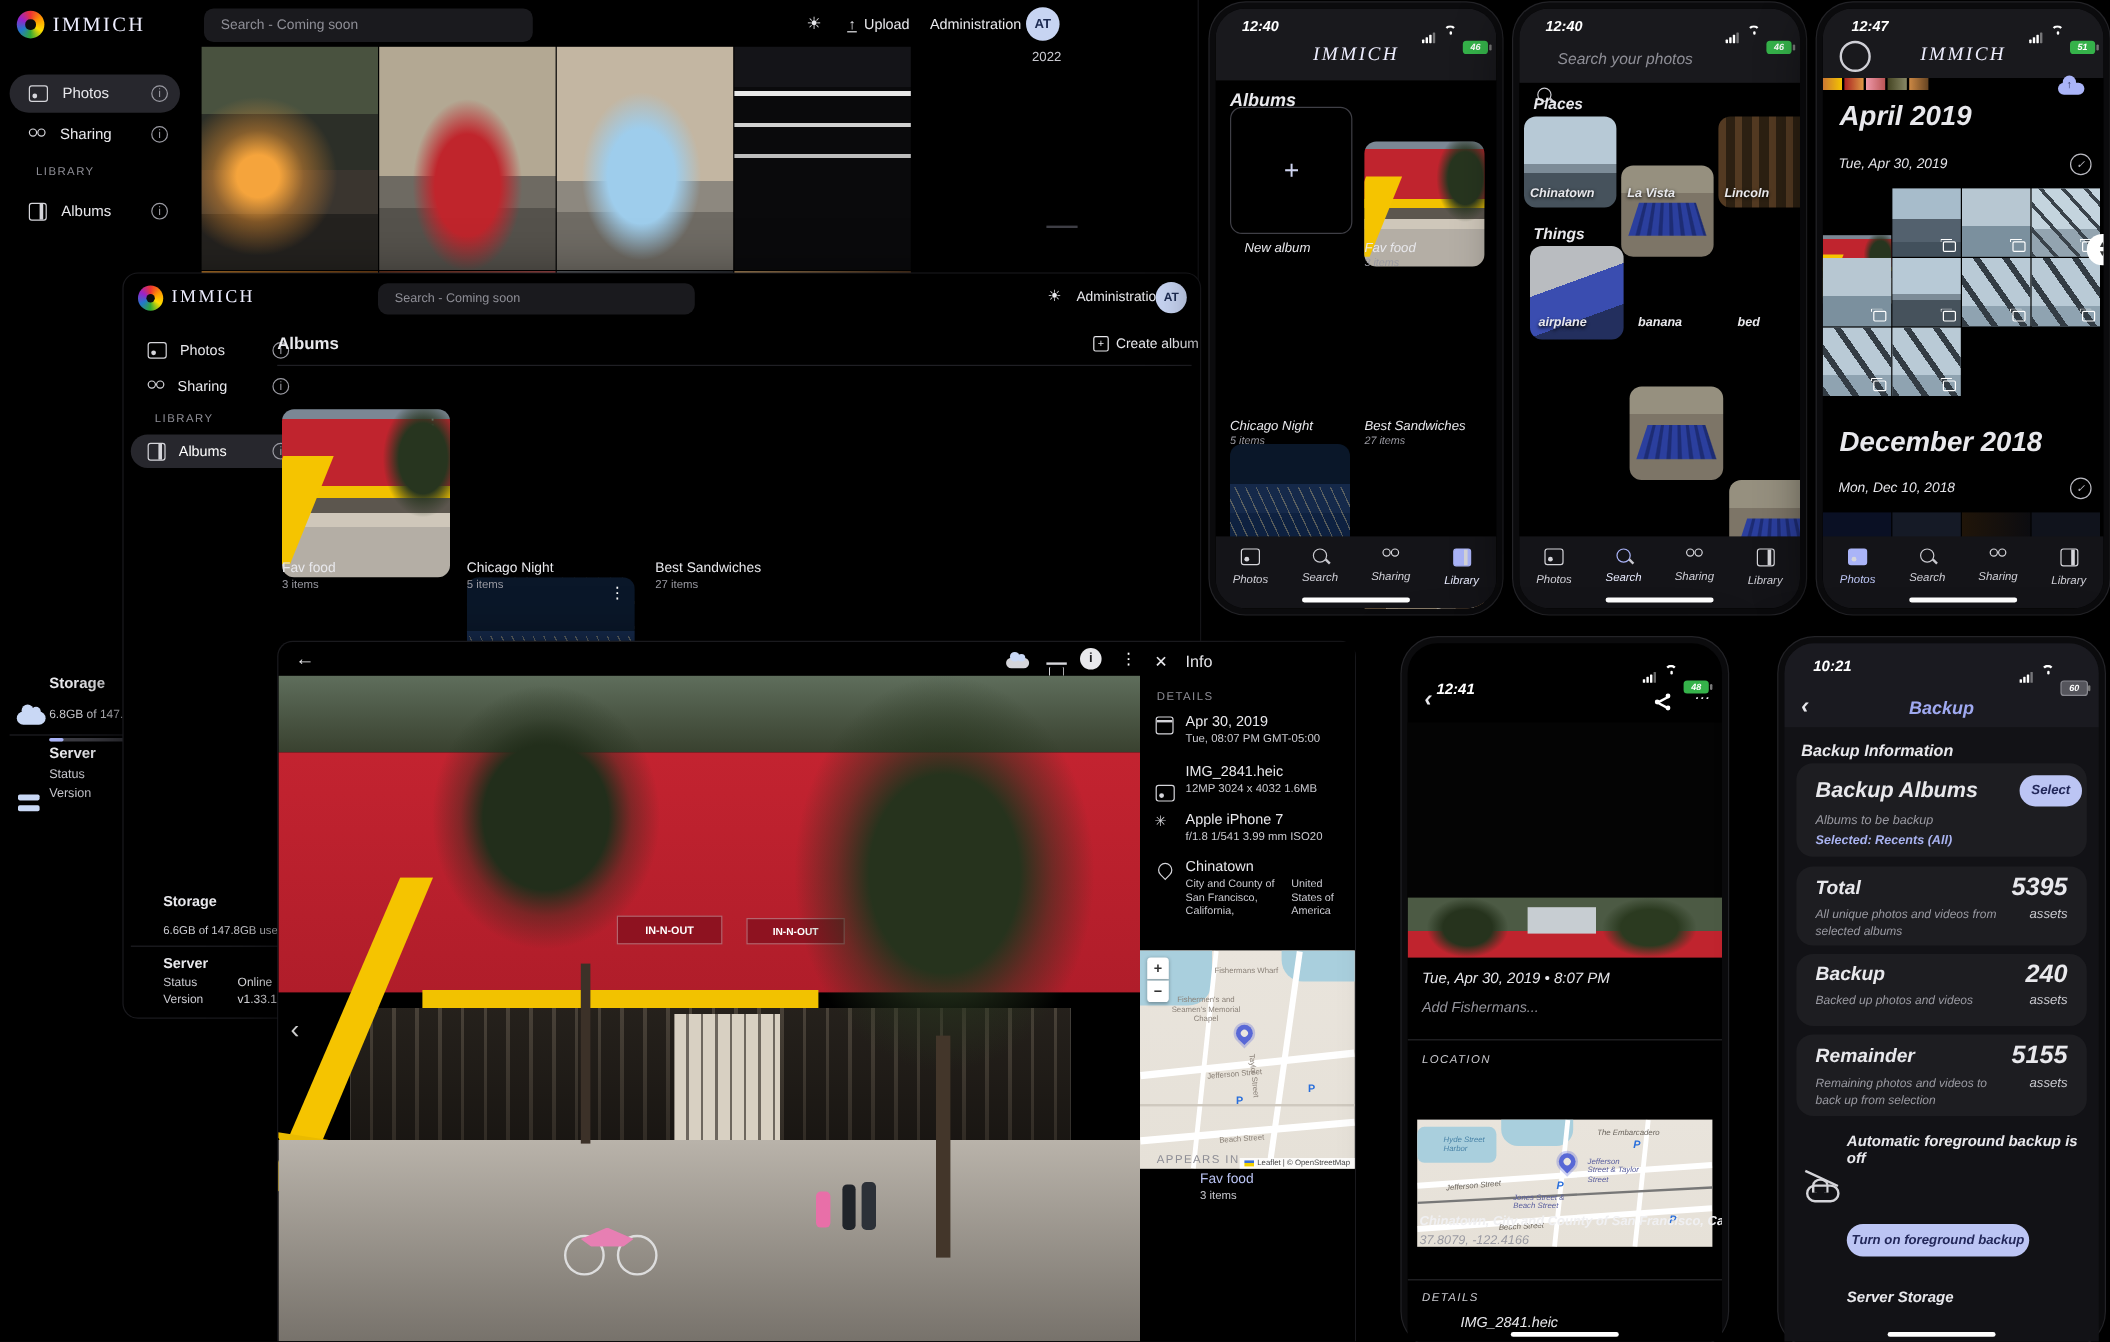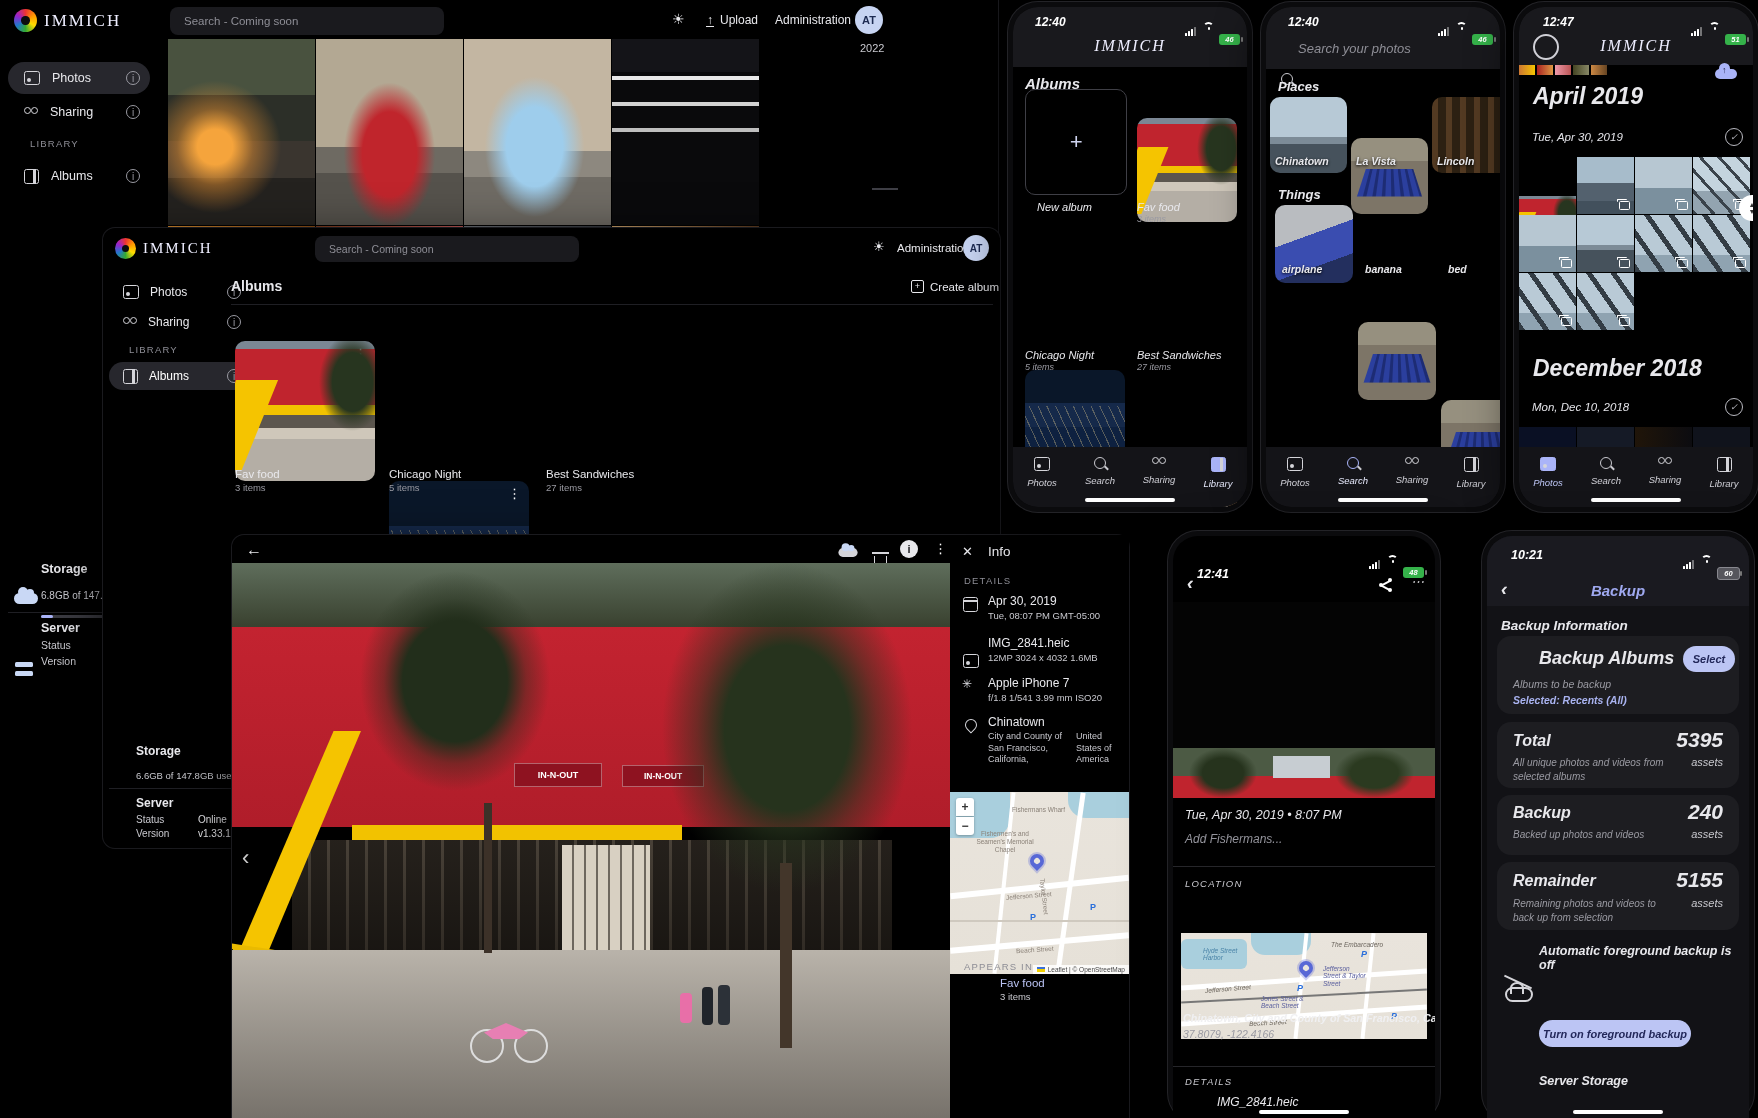--- a/index.html
+++ b/index.html
@@ -570,21 +570,21 @@
       <div class="abs time" style="left:24px;top:12px;font-size:12.5px;">10:21</div>
       <div class="abs statbars" style="left:196px;top:15px;"><i style="height:3px;"></i><i style="height:5px;"></i><i style="height:7px;"></i><i style="height:9px;opacity:.4;"></i></div>
       <div class="abs wifi" style="left:214px;top:14px;"></div>
       <div class="abs batt bgray" style="left:230px;top:13px;width:21px;height:11px;">60</div>
       <div class="abs" style="left:14px;top:42px;font-size:19px;font-weight:bold;">‹</div>
       <div class="abs" style="left:0;right:0;top:46px;text-align:center;font-size:15px;color:#9fa9f0;font-weight:bold;">Backup</div>
 
       <div class="abs" style="left:14px;top:82px;font-size:13.5px;font-weight:bold;">Backup Information</div>
 
       <div class="abs" style="left:10px;top:100px;width:242px;height:78px;background:#1d1d21;border-radius:14px;">
-        <div class="abs" style="left:16px;top:12px;font-size:18px;font-weight:bold;margin-left:26px;">Backup Albums</div>
+        <div class="abs" style="left:16px;top:12px;font-size:18px;font-weight:bold;">Backup Albums</div>
         <div class="abs pillbtn" style="left:186px;top:10px;width:52px;height:26px;font-size:11px;">Select</div>
         <div class="abs dim" style="left:16px;top:42px;font-size:10.5px;">Albums to be backup</div>
         <div class="abs" style="left:16px;top:58px;font-size:10.5px;color:#a9b3f0;font-weight:bold;">Selected: Recents (All)</div>
       </div>
 
       <div class="abs" style="left:10px;top:186px;width:242px;height:66px;background:#1d1d21;border-radius:14px;">
         <div class="abs" style="left:16px;top:10px;font-size:16px;font-weight:bold;">Total</div>
         <div class="abs" style="right:16px;top:6px;font-size:21px;font-weight:bold;">5395</div>
         <div class="abs dim" style="left:16px;top:34px;width:152px;font-size:10px;line-height:1.35;">All unique photos and videos from selected albums</div>
         <div class="abs mid" style="right:16px;top:34px;font-size:11px;">assets</div>

